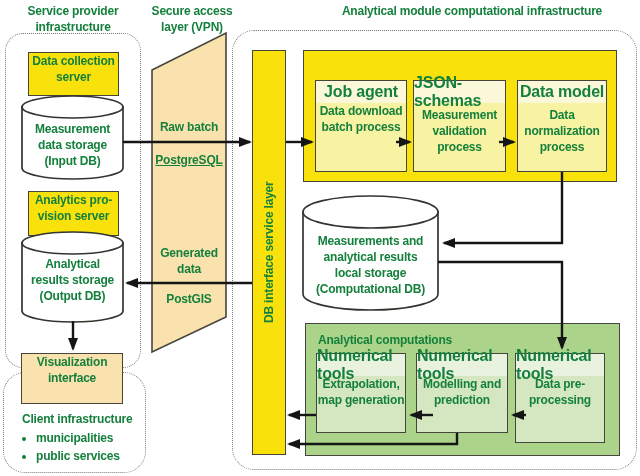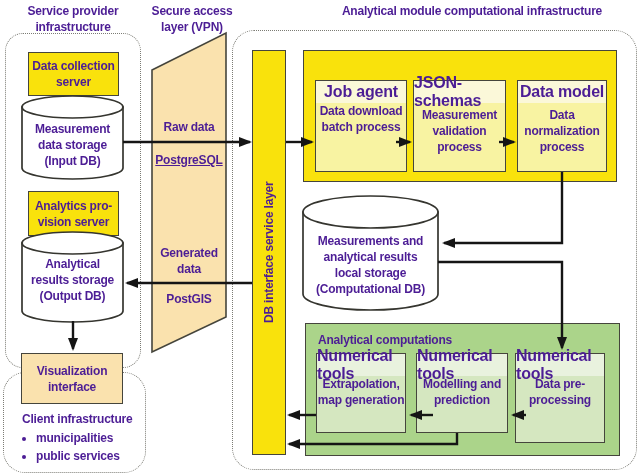--- a/index.html
+++ b/index.html
@@ -1,18 +1,18 @@
 <!DOCTYPE html>
 <html><head>
 <meta charset="utf-8">
 <style>
   html,body{margin:0;padding:0;background:#ffffff;}
   #canvas{
     position:relative;width:640px;height:476px;background:#ffffff;overflow:hidden;
-    font-family:"Liberation Sans",sans-serif;color:#4c1d95;
+    font-family:"Liberation Sans",sans-serif;color:#15803d;
   }
   .lbl{
     position:absolute;font-size:12px;line-height:16px;font-weight:bold;
     letter-spacing:-0.2px;text-align:center;white-space:pre-line;z-index:4;
   }
   .lbl.left{text-align:left;}
   .dotted{
     position:absolute;border:1.6px dotted #7b7b74;border-radius:18px;
     background:transparent;z-index:1;
   }
@@ -26,21 +26,21 @@
     font-size:16px;font-weight:bold;letter-spacing:-0.2px;
   }
   .sub .bd{
     text-align:center;font-size:12px;line-height:16px;font-weight:bold;
     letter-spacing:-0.2px;white-space:pre-line;padding-top:0;
   }
   .sub.ysub{background:#f8f3a2;}
   .sub.ysub .hd{background:#fbf8d9;}
   .sub.gsub{background:#d5e7c0;}
   .sub.gsub .hd{background:#e9f2de;}
-  .flexc{display:flex;align-items:center;justify-content:center;}
+  .flexc{display:flex;align-items:flex-start;justify-content:center;}
   #db-bar{
     position:absolute;left:252px;top:50px;width:34px;height:405px;z-index:2;
   }
   #db-bar .vtext{
     width:100%;height:100%;display:flex;align-items:center;justify-content:center;
     writing-mode:vertical-rl;transform:rotate(180deg);
     font-size:12px;font-weight:bold;letter-spacing:-0.2px;
   }
   svg.layer{position:absolute;left:0;top:0;z-index:2;}
   svg.arrows{position:absolute;left:0;top:0;z-index:6;pointer-events:none;}
@@ -97,21 +97,21 @@
 data storage
 (Input DB)</div>
   <div class="lbl" style="left:24px;top:256px;width:97px;">Analytical
 results storage
 (Output DB)</div>
   <div class="lbl" style="left:308px;top:233px;width:125px;">Measurements and
 analytical results
 local storage
 (Computational DB)</div>
 
-  <div class="lbl" style="left:150px;top:119px;width:78px;">Raw data</div>
+  <div class="lbl" style="left:150px;top:119px;width:78px;">Raw batch</div>
   <div class="lbl" style="left:146px;top:152px;width:86px;text-decoration:underline;">PostgreSQL</div>
   <div class="lbl" style="left:150px;top:245px;width:78px;">Generated
 data</div>
   <div class="lbl" style="left:150px;top:291px;width:78px;">PostGIS</div>
 
   <div class="solidbox tan flexc" style="left:21px;top:353px;width:102px;height:51px;z-index:5;">
     <span class="lbl" style="position:static;">Visualization
 interface</span>
   </div>
 

